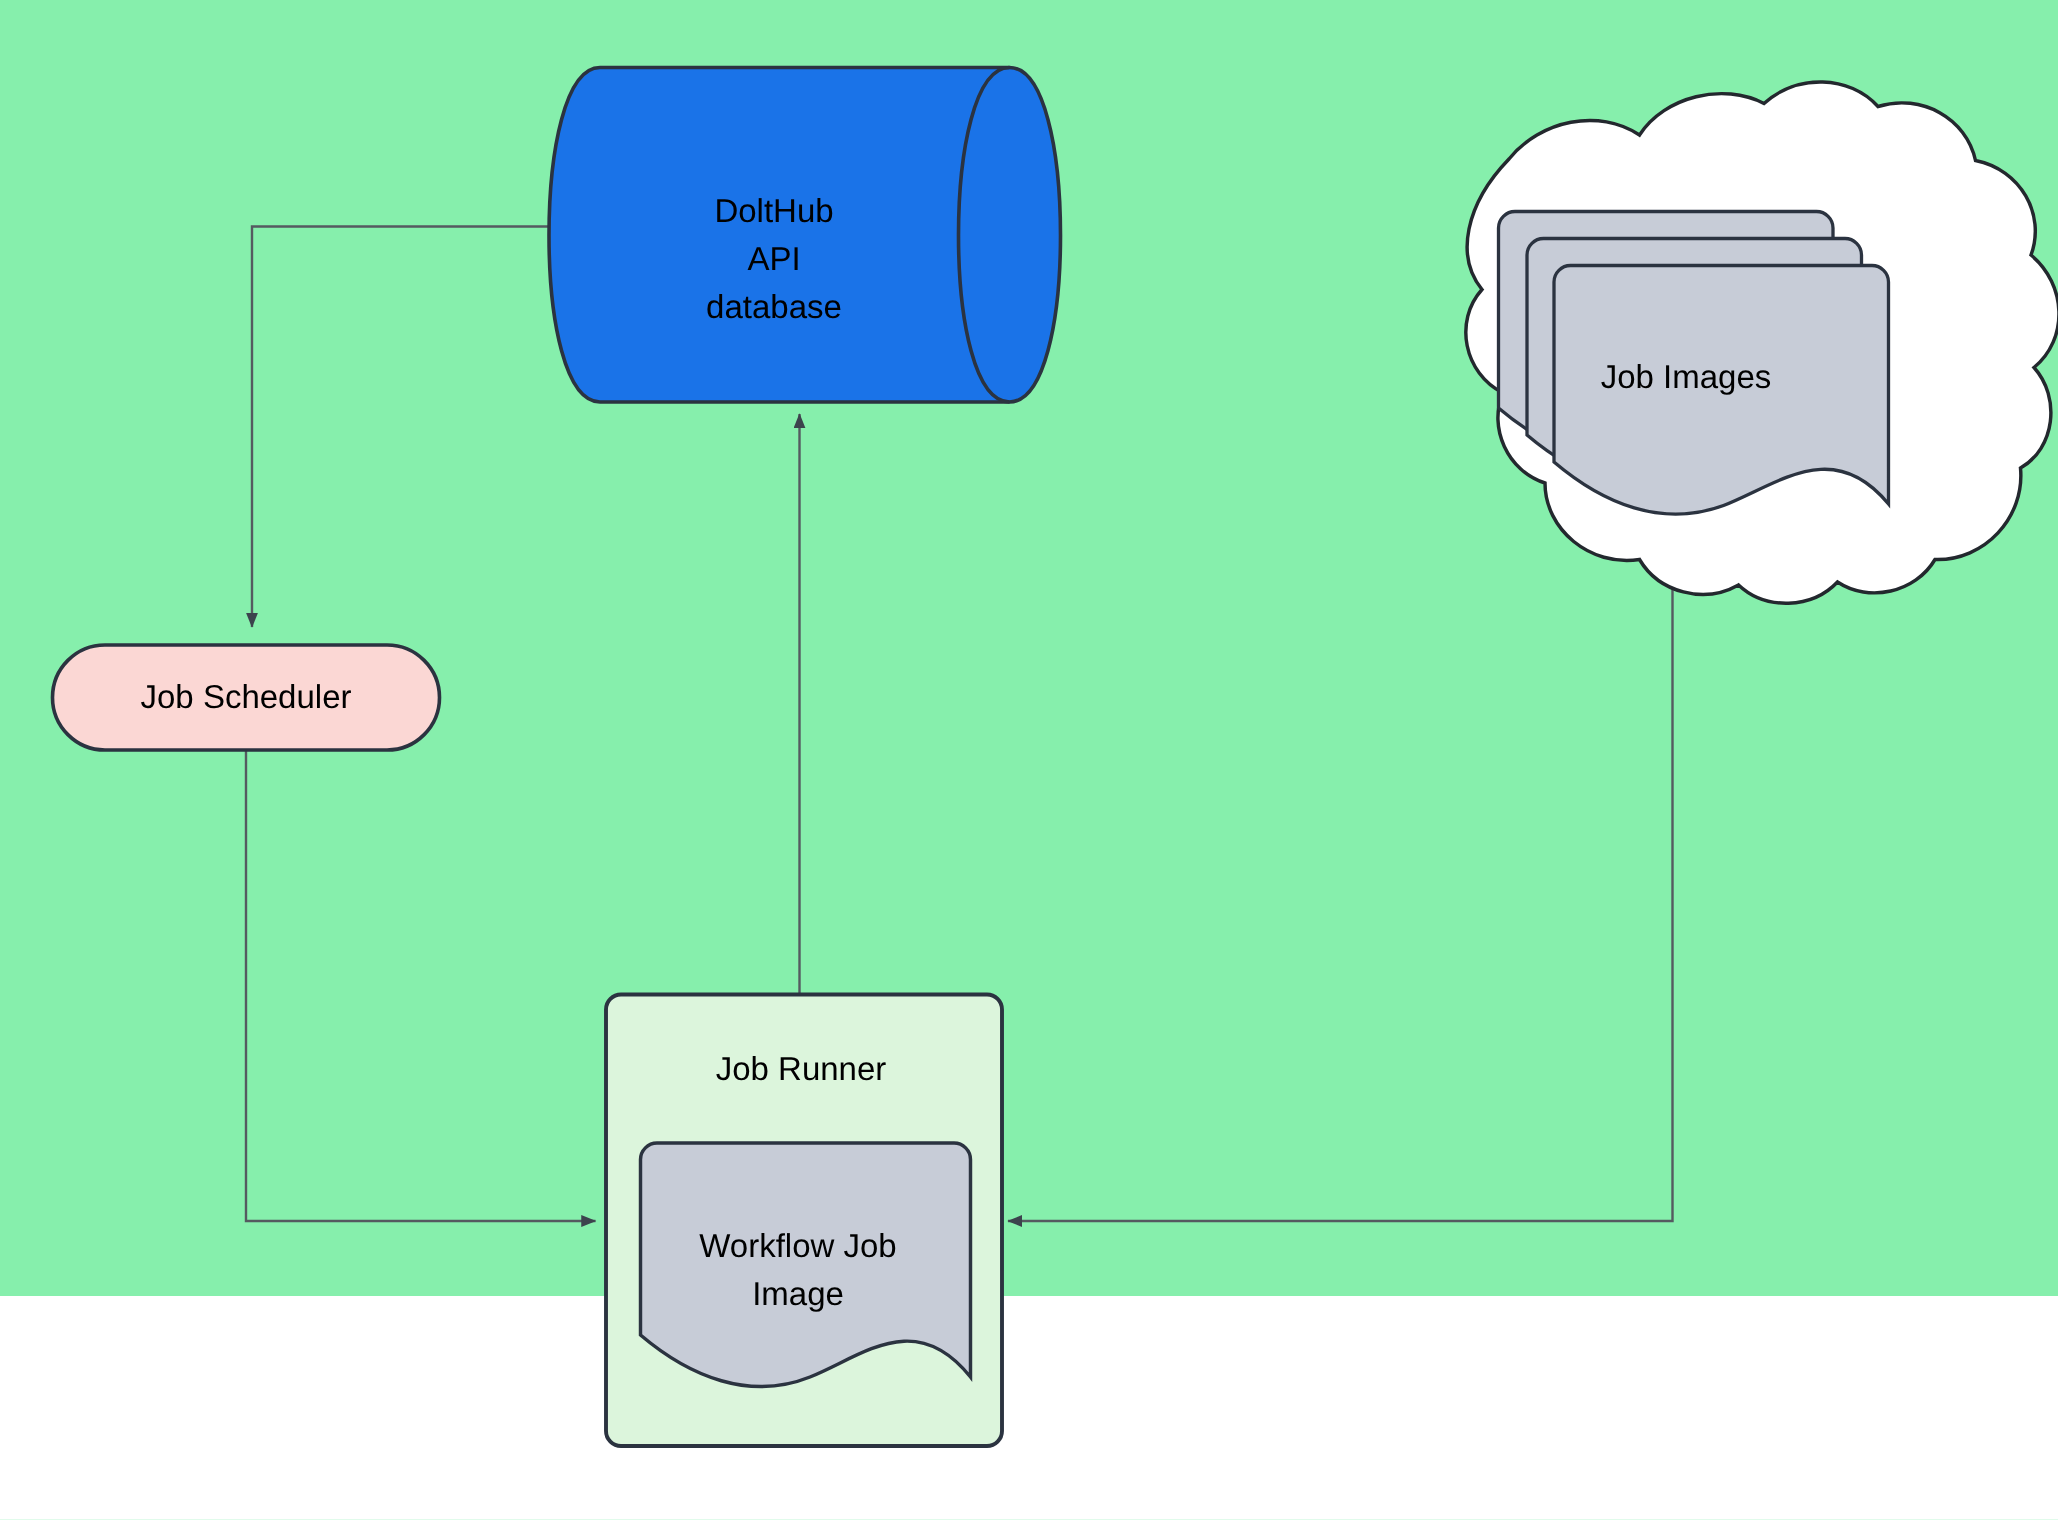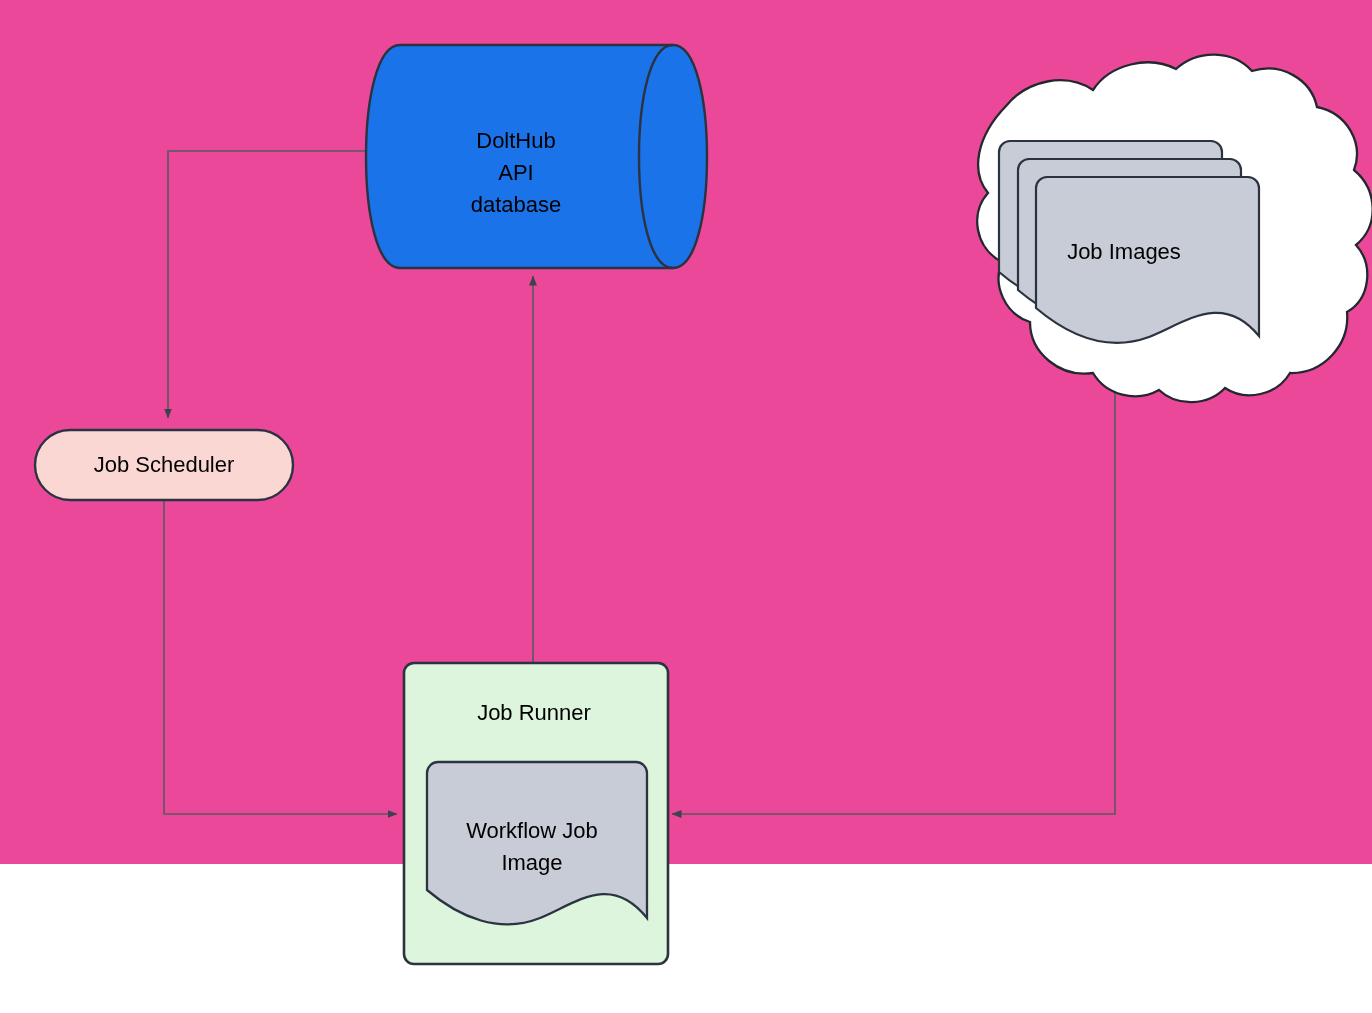--- a/index.html
+++ b/index.html
@@ -10,21 +10,21 @@
   body {
     width: 1372px;
     height: 1013px;
     font-family: "Liberation Sans", sans-serif;
     overflow: hidden;
   }
   #diagram-root {
     position: relative;
     width: 1372px;
     height: 864px;
-    background: #ec4899;
+    background: #86efac;
   }
   svg.canvas {
     position: absolute;
     left: 0;
     top: 0;
     width: 1372px;
     height: 1013px;
     display: block;
   }
   .node-label {

